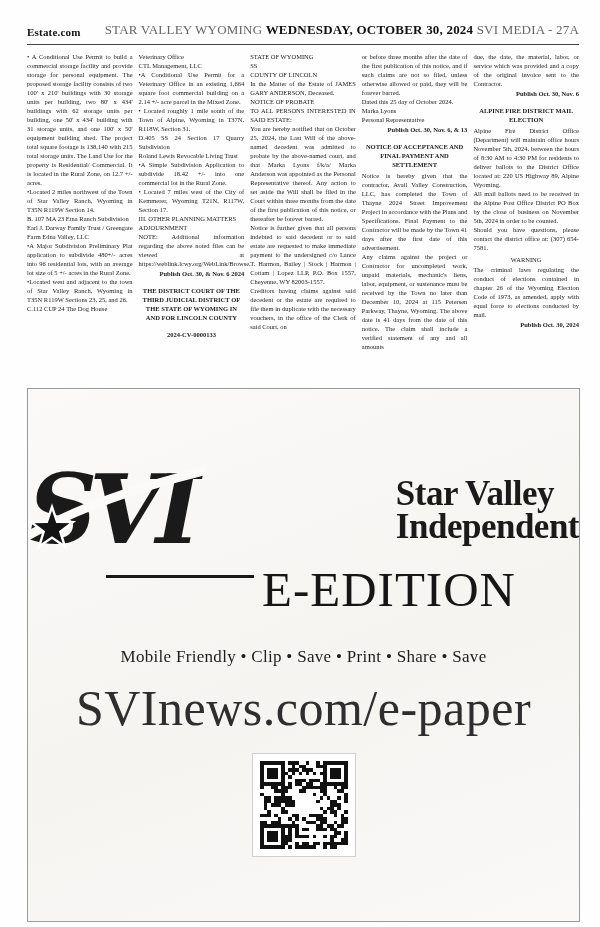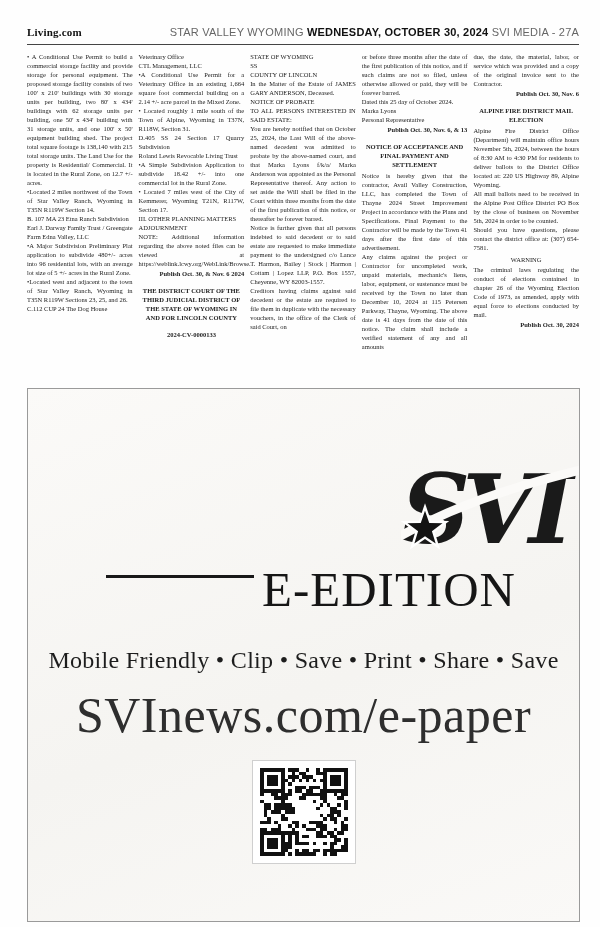--- a/index.html
+++ b/index.html
@@ -2,54 +2,54 @@
 <html><head>
 <meta charset="utf-8">
 <style>
   html,body{margin:0;padding:0;background:#e8e8e8;}
   .page{position:relative;width:600px;height:927px;background:#fefefe;margin:0 auto;
         font-family:"Liberation Serif", serif;color:#1c1c1c;overflow:hidden;}
   
   .hdr{position:absolute;left:27px;right:21px;top:20px;height:18px;
        display:flex;justify-content:space-between;align-items:flex-end;}
   .site{font-weight:bold;font-size:11px;letter-spacing:.2px;color:#111;}
-  .folio{font-family:Liberation Sans, sans-serif;font-size:11px;color:#666;letter-spacing:.2px;}
+  .folio{font-family:Liberation Serif, serif;font-size:13px;color:#666;letter-spacing:.2px;}
   .folio b{color:#111;}
   .hrule{position:absolute;left:27px;right:21px;top:44px;border-top:1px solid #444;}
   
   .cols{position:absolute;left:27px;right:21px;top:52px;height:320px;
         display:flex;gap:6px;}
   .col{flex:1;min-width:0;}
   .col p{margin:0;font-size:6.5px;line-height:9px;text-align:justify;color:#222;}
   .col p.b-publish{font-weight:bold;text-align:right;margin:1px 0 2px;}
   .col p.b-heading{font-weight:bold;text-align:center;margin:8px 4px 2px;text-align-last:center;}
   .col p.b-center{text-align:center;text-align-last:center;margin:3px 0 1px;}
   
   .ad{position:absolute;left:27px;top:388px;width:551px;height:532px;
       border:1px solid #9a9a9a;background:linear-gradient(160deg,#fbfaf8 0%,#f5f4f1 55%,#faf9f7 100%);
       text-align:center;}
-  .brandrow{display:flex;justify-content:flex-end;align-items:center;margin-top:66px;}
+  .brandrow{display:flex;justify-content:space-between;align-items:center;margin-top:66px;}
   .brandtext{text-align:left;font-weight:bold;font-size:35px;line-height:33px;
              color:#1a1a1a;letter-spacing:-.5px;margin-left:2px;}
   .editionrow{display:flex;align-items:flex-start;justify-content:flex-start;margin:2px 20px 0 78px;}
   .eline{flex:0 0 148px;border-top:3px solid #181818;margin-right:8px;margin-top:8px;}
   .etext{font-size:49px;line-height:46px;color:#161616;letter-spacing:1px;}
-  .features{margin-top:34px;font-size:24px;color:#1d1d1d;letter-spacing:.3px;}
+  .features{margin-top:34px;font-size:17px;color:#1d1d1d;letter-spacing:.3px;}
   .url{display:inline-block;margin-top:12px;font-size:50px;color:#2e2e2e;
        text-underline-offset:6px;letter-spacing:.5px;cursor:pointer;}
   .qrwrap{margin-top:16px;display:inline-block;background:#fff;border:1px solid #cfcfcf;
           padding:7px;line-height:0;}
 </style>
 </head>
 <body>
 
 <div class="page">
 
   <div class="hdr">
-    <span class="site">Living.com</span>
+    <span class="site">Estate.com</span>
     <span class="folio"><span>STAR VALLEY WYOMING </span><b>WEDNESDAY, OCTOBER 30, 2024</b><span> SVI MEDIA - 27A</span></span>
   </div>
   <div class="hrule"></div>
 
   <div class="cols" id="columns">
       <div class="col">
         <p class="b-body">• A Conditional Use Permit to build a commercial storage facility and provide storage for personal equipment. The proposed storage facility consists of two 100' x 210' buildings with 30 storage units per building, two 80' x 434' buildings with 62 storage units per building, one 50' x 434' building with 31 storage units, and one 100' x 50' equipment building shed. The project total square footage is 138,140 with 215 total storage units. The Land Use for the property is Residential/ Commercial. It is located in the Rural Zone, on 12.7 +/- acres.</p>
         <p class="b-body">•Located 2 miles northwest of the Town of Star Valley Ranch, Wyoming in T35N R119W Section 14.</p>
         <p class="b-body">B. 107 MA 23 Etna Ranch Subdivision</p>
         <p class="b-body">Earl J. Darway Family Trust / Greengate Farm Edna Valley, LLC</p>
@@ -107,20 +107,24 @@
       </div>
     </div>
 
   <div class="ad">
     <div class="brandrow">
       <svg width="178" height="110" viewBox="0 0 178 110">
         <text x="0" y="88" font-family="DejaVu Serif, serif" font-weight="bold" font-style="italic" font-size="96" letter-spacing="-8" fill="#1a1a1a">SVI</text>
         <path d="M -6 84 C 50 52 110 32 184 14" stroke="#fbfaf8" stroke-width="9" fill="none"></path>
         <polygon points="24,52 29.1,66.8 44.8,67.1 32.3,76.6 36.9,91.6 24,82.6 11.1,91.6 15.7,76.6 3.2,67.1 18.9,66.8" fill="#141414" stroke="#ffffff" stroke-width="2.4"></polygon>
       </svg>
+      <div class="brandtext">
+        <div>Star Valley</div>
+        <div>Independent</div>
+      </div>
     </div>
 
     <div class="editionrow">
       <div class="eline"></div>
       <div class="etext">E-EDITION</div>
     </div>
 
     <div class="features">Mobile Friendly • Clip • Save • Print • Share • Save</div>
 
     <div><span class="url">SVInews.com/e-paper</span></div>

